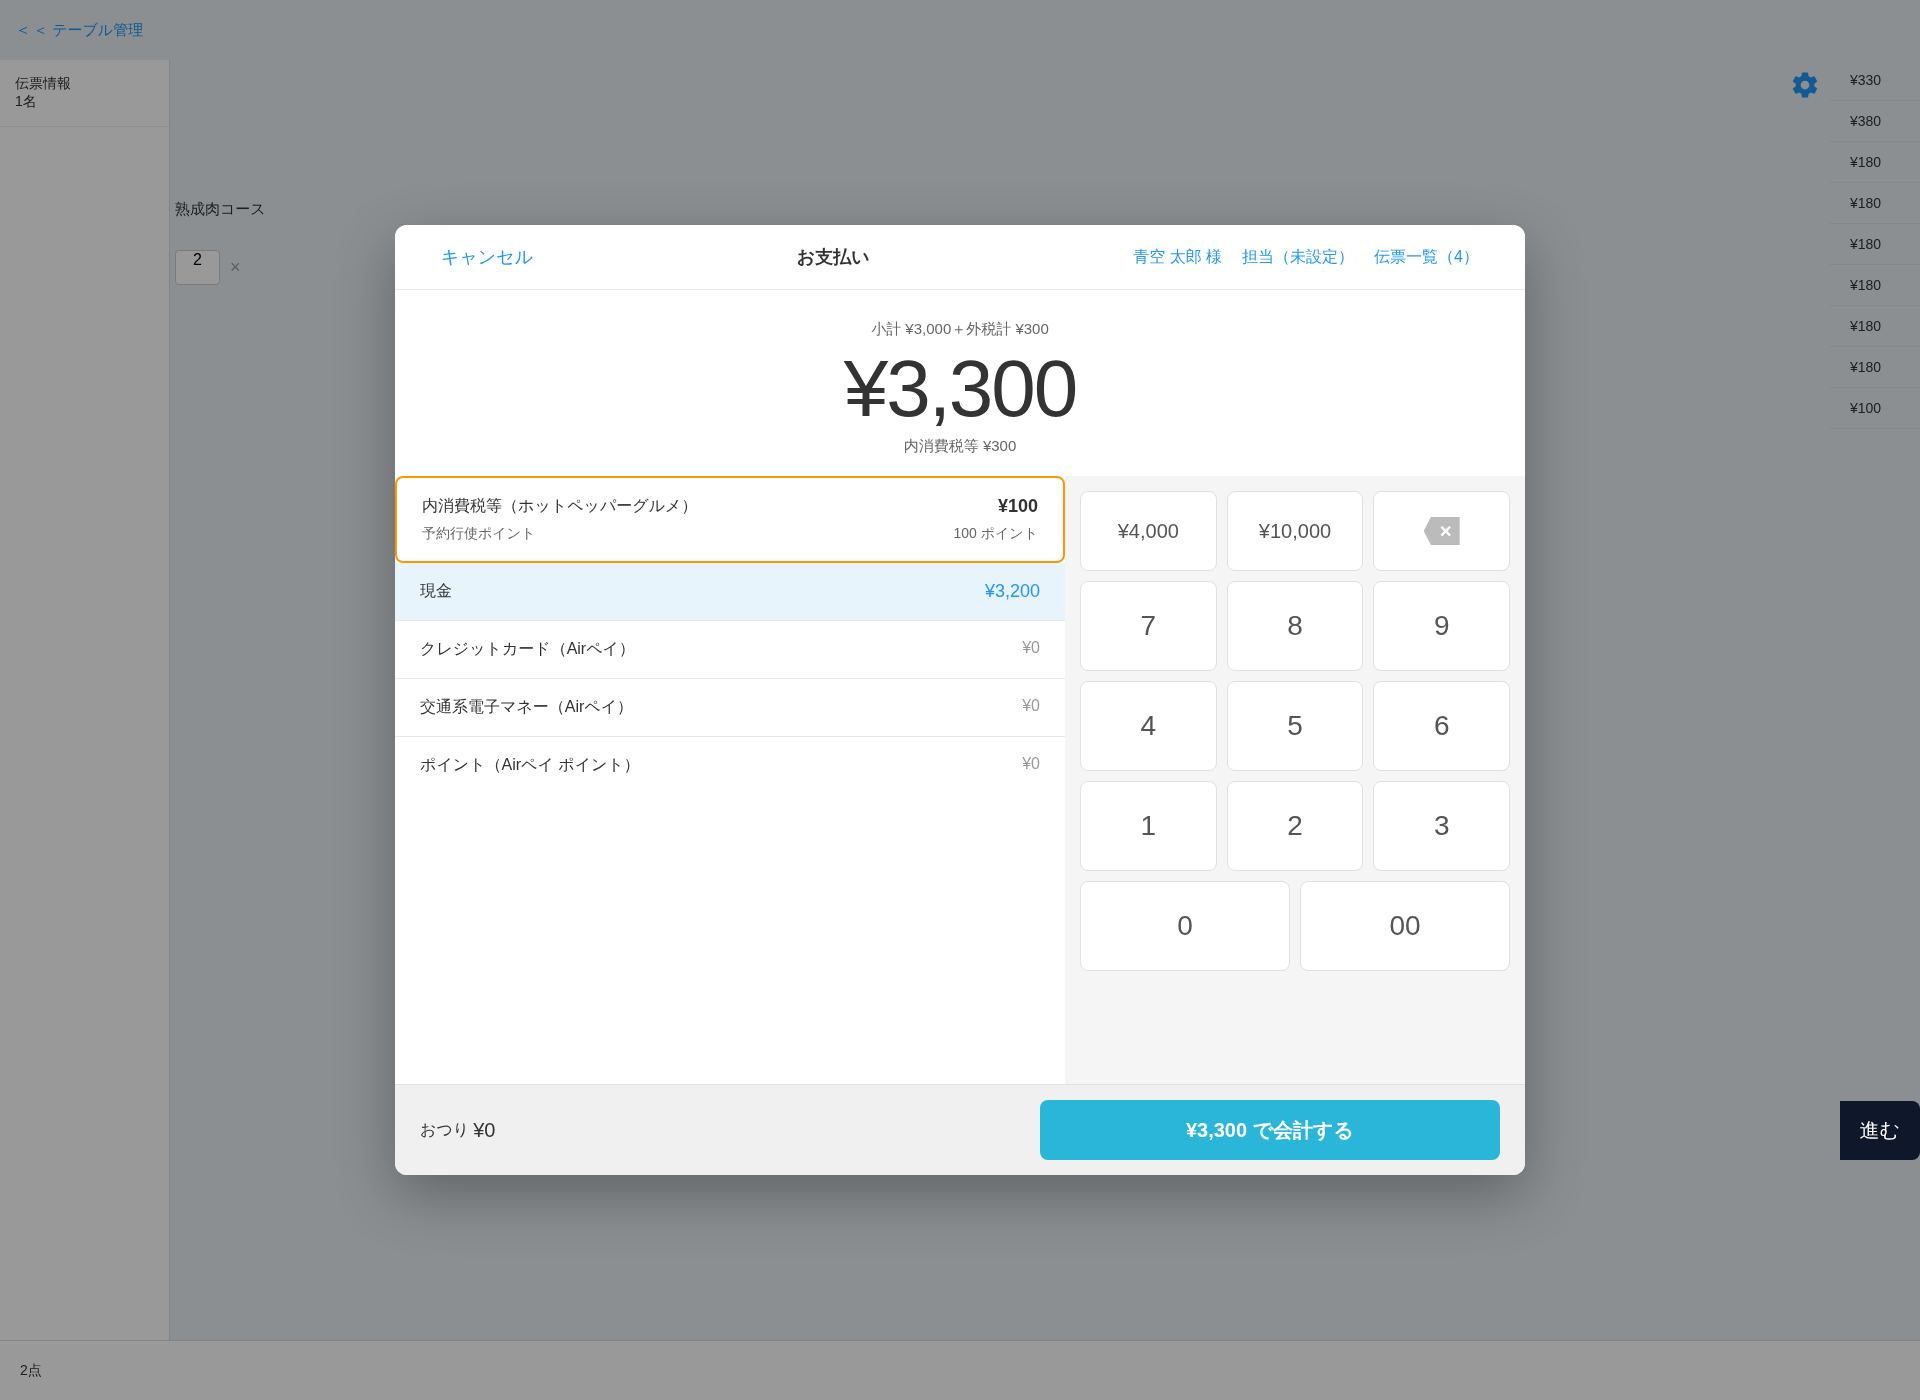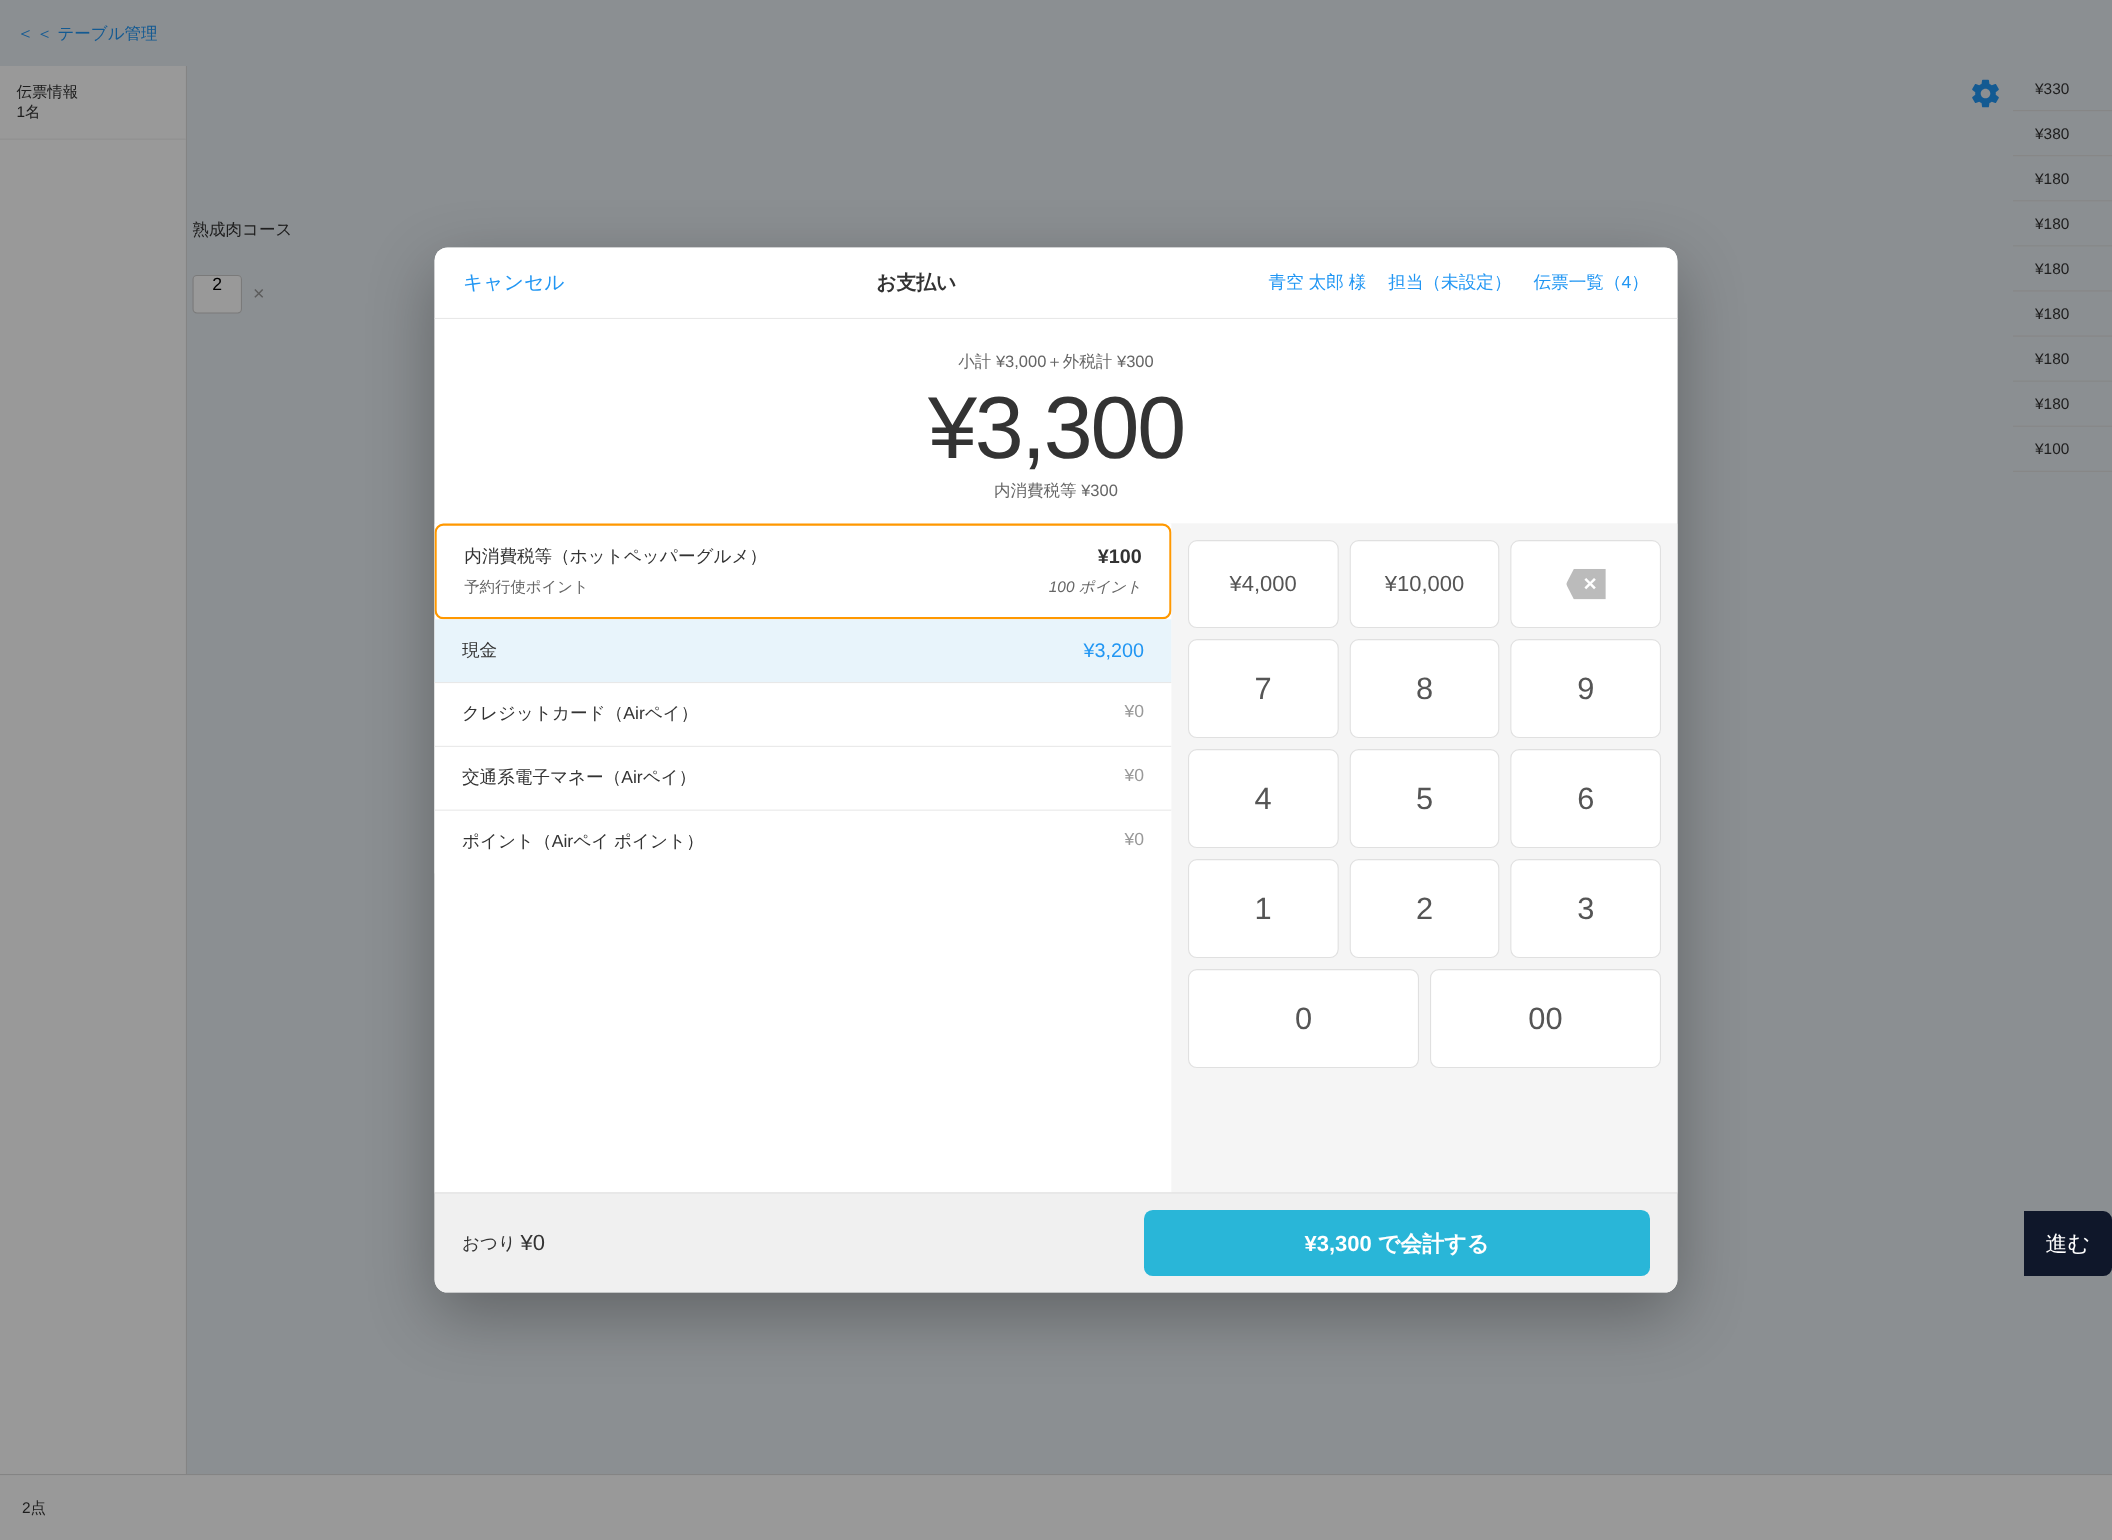--- a/index.html
+++ b/index.html
@@ -123,21 +123,21 @@
       flex-direction: column;
       box-shadow: 0 20px 60px rgba(0,0,0,0.3);
       position: relative;
     }
 
     
     .modal-header {
       display: flex;
       align-items: center;
       justify-content: space-between;
-      padding: 0 26px;
+      padding: 0 46px;
       height: 65px;
       border-bottom: 1px solid #e8e8e8;
       background: white;
     }
 
     .header-cancel {
       color: #2196F3;
       font-size: 18px;
       cursor: pointer;
     }
@@ -245,21 +245,20 @@
     }
 
     .point-sub-label {
       font-size: 14px;
       color: #666;
     }
 
     .point-sub-value {
       font-size: 14px;
       color: #666;
-      font-style: italic;
     }
 
     
     .cash-row {
       display: flex;
       justify-content: space-between;
       align-items: flex-start;
       padding: 18px 25px;
       background: #e8f4fb;
       cursor: pointer;

